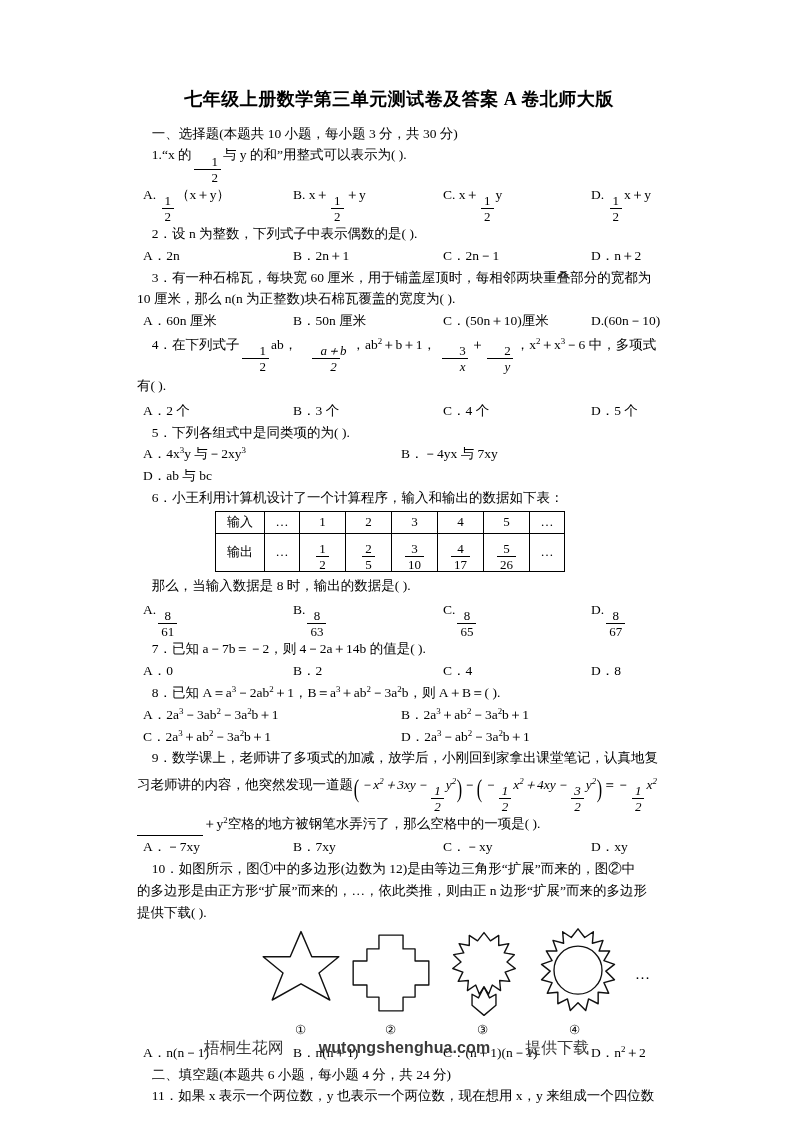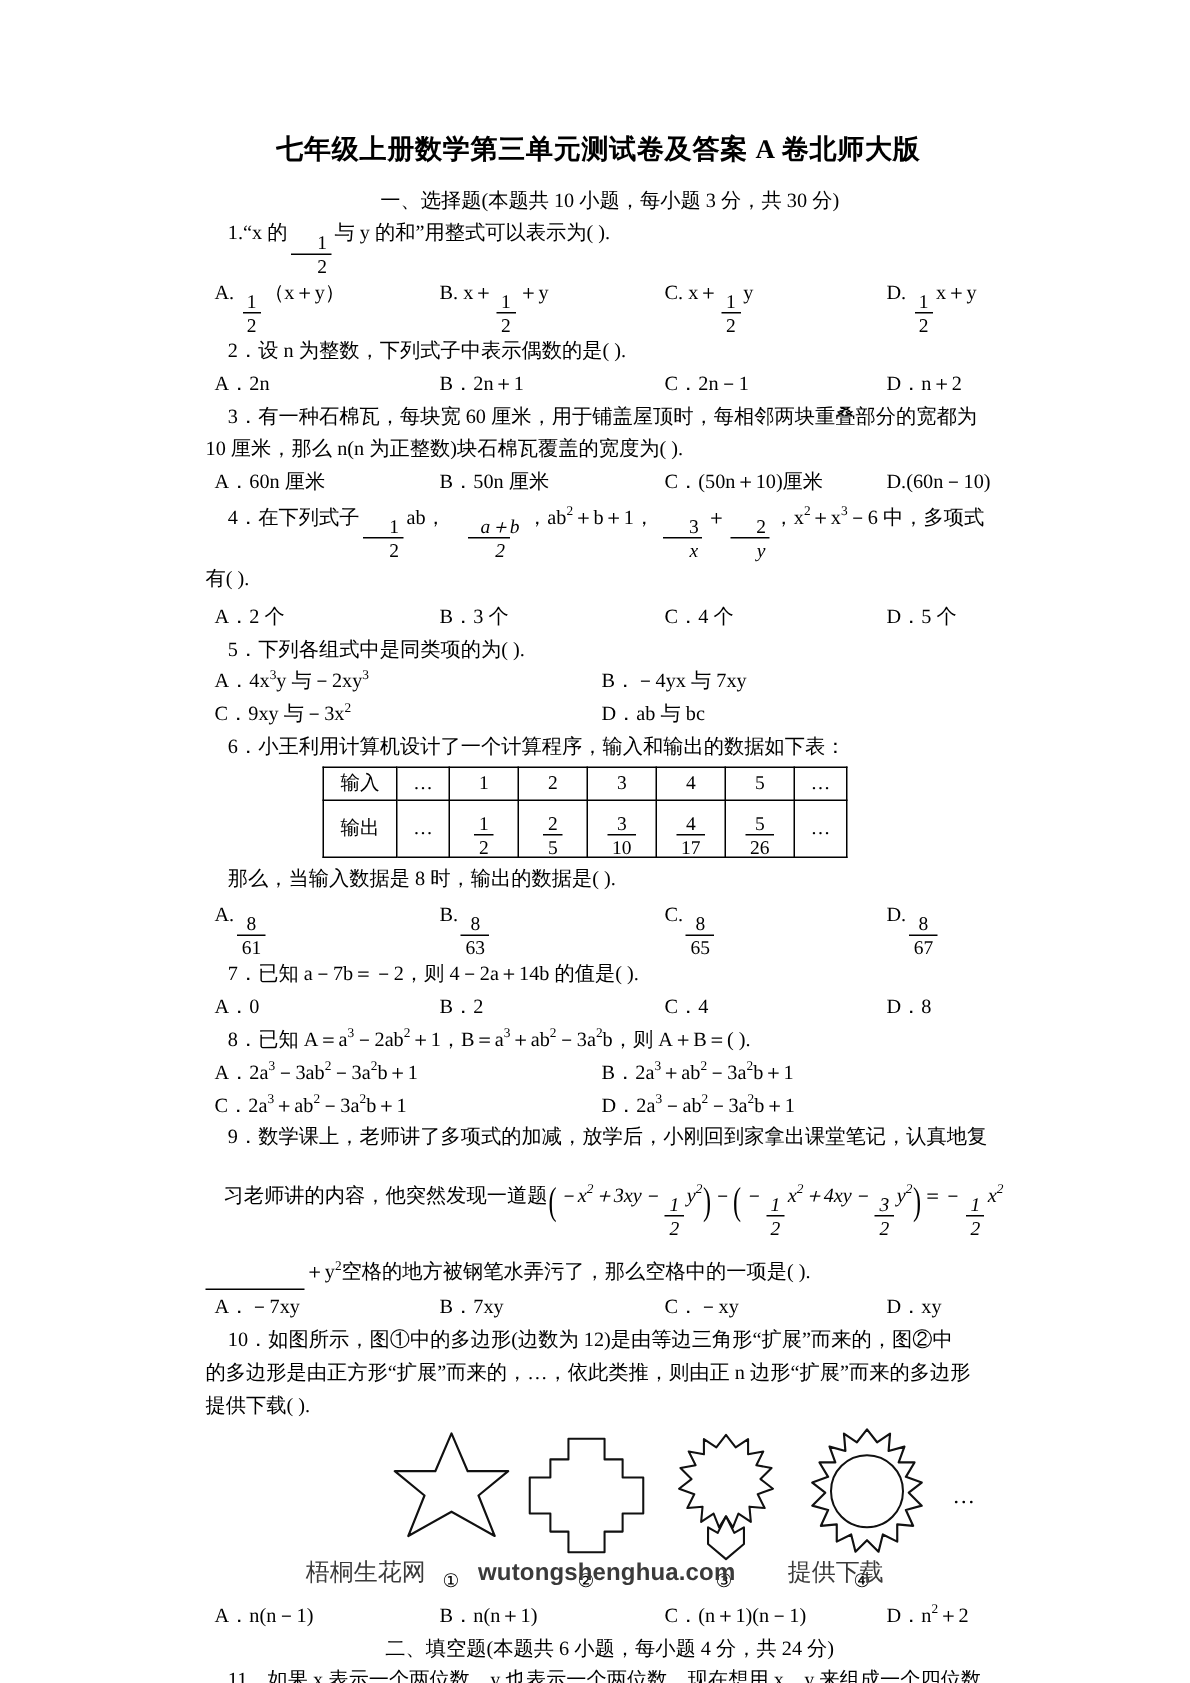--- a/index.html
+++ b/index.html
@@ -17,21 +17,21 @@
   h1.title {
     font-size: 18px;
     font-weight: 700;
     letter-spacing: .5px;
     margin: 0 0 12px 0;
     text-align: center;
     line-height: 1.25;
     white-space: nowrap;
   }
 
-  .sec { font-size: 13.5px; line-height: 1.62; margin: 0; text-indent: 1.1em; text-align: center; }
+  .sec { font-size: 13.5px; line-height: 1.62; margin: 0; text-indent: 1.1em; }
   .q    { font-size: 13.5px; line-height: 1.62; margin: 0; text-indent: 1.1em; }
   .q.noind { text-indent: 0; }
   .opts { font-size: 13.5px; line-height: 1.62; margin: 0; display:flex; }
   .opts.ind { padding-left: 6px; }
   .opts > span { display:inline-block; }
 
   
   .o4a { width:150px; }
   .o4b { width:150px; }
   .o4c { width:148px; }
@@ -65,21 +65,21 @@
     vertical-align: middle;
     padding: 0;
   }
   table.prog tr.r1 td { height: 21px; }
   table.prog tr.r2 td { height: 37px; }
   table.prog td.lbl { width: 48px; }
   table.prog td.dots { width: 34px; }
   table.prog td.num { width: 45px; }
 
   
-  .mathline { font-size:13.5px; line-height:1.62; margin:12px; white-space:nowrap; }
+  .mathline { font-size:13.5px; line-height:1.62; margin:0; white-space:nowrap; }
   .mi { font-style: italic; font-family:"Liberation Serif", serif; }
   .paren {
     display:inline-block; font-size: 26px; line-height:0;
     vertical-align: -0.30em; font-family:"Liberation Serif", serif;
     transform: scaleX(.62); margin:0 -1px;
   }
 
   .blank-u { display:inline-block; border-bottom:1px solid #000; }
 
   
@@ -174,21 +174,20 @@
       <span class="o4c">C．4 个</span>
       <span class="o4d">D．5 个</span>
     </div>
 
     <p class="q">5．下列各组式中是同类项的为(      ).</p>
     <div class="opts ind">
       <span class="o2a"><span>A．4x</span><sup>3</sup><span>y 与－2xy</span><sup>3</sup></span>
       <span class="o2b">B．－4yx 与 7xy</span>
     </div>
     <div class="opts ind">
-      <span class="o2a"><span>C．9xy 与－3x</span><sup>2</sup></span>
       <span class="o2b">D．ab 与 bc</span>
     </div>
 
     <p class="q">6．小王利用计算机设计了一个计算程序，输入和输出的数据如下表：</p>
     <div class="tblwrap">
       <table class="prog">
         <tbody>
             <tr class="r1">
           <td class="lbl">输入</td>
           <td class="dots">…</td>

